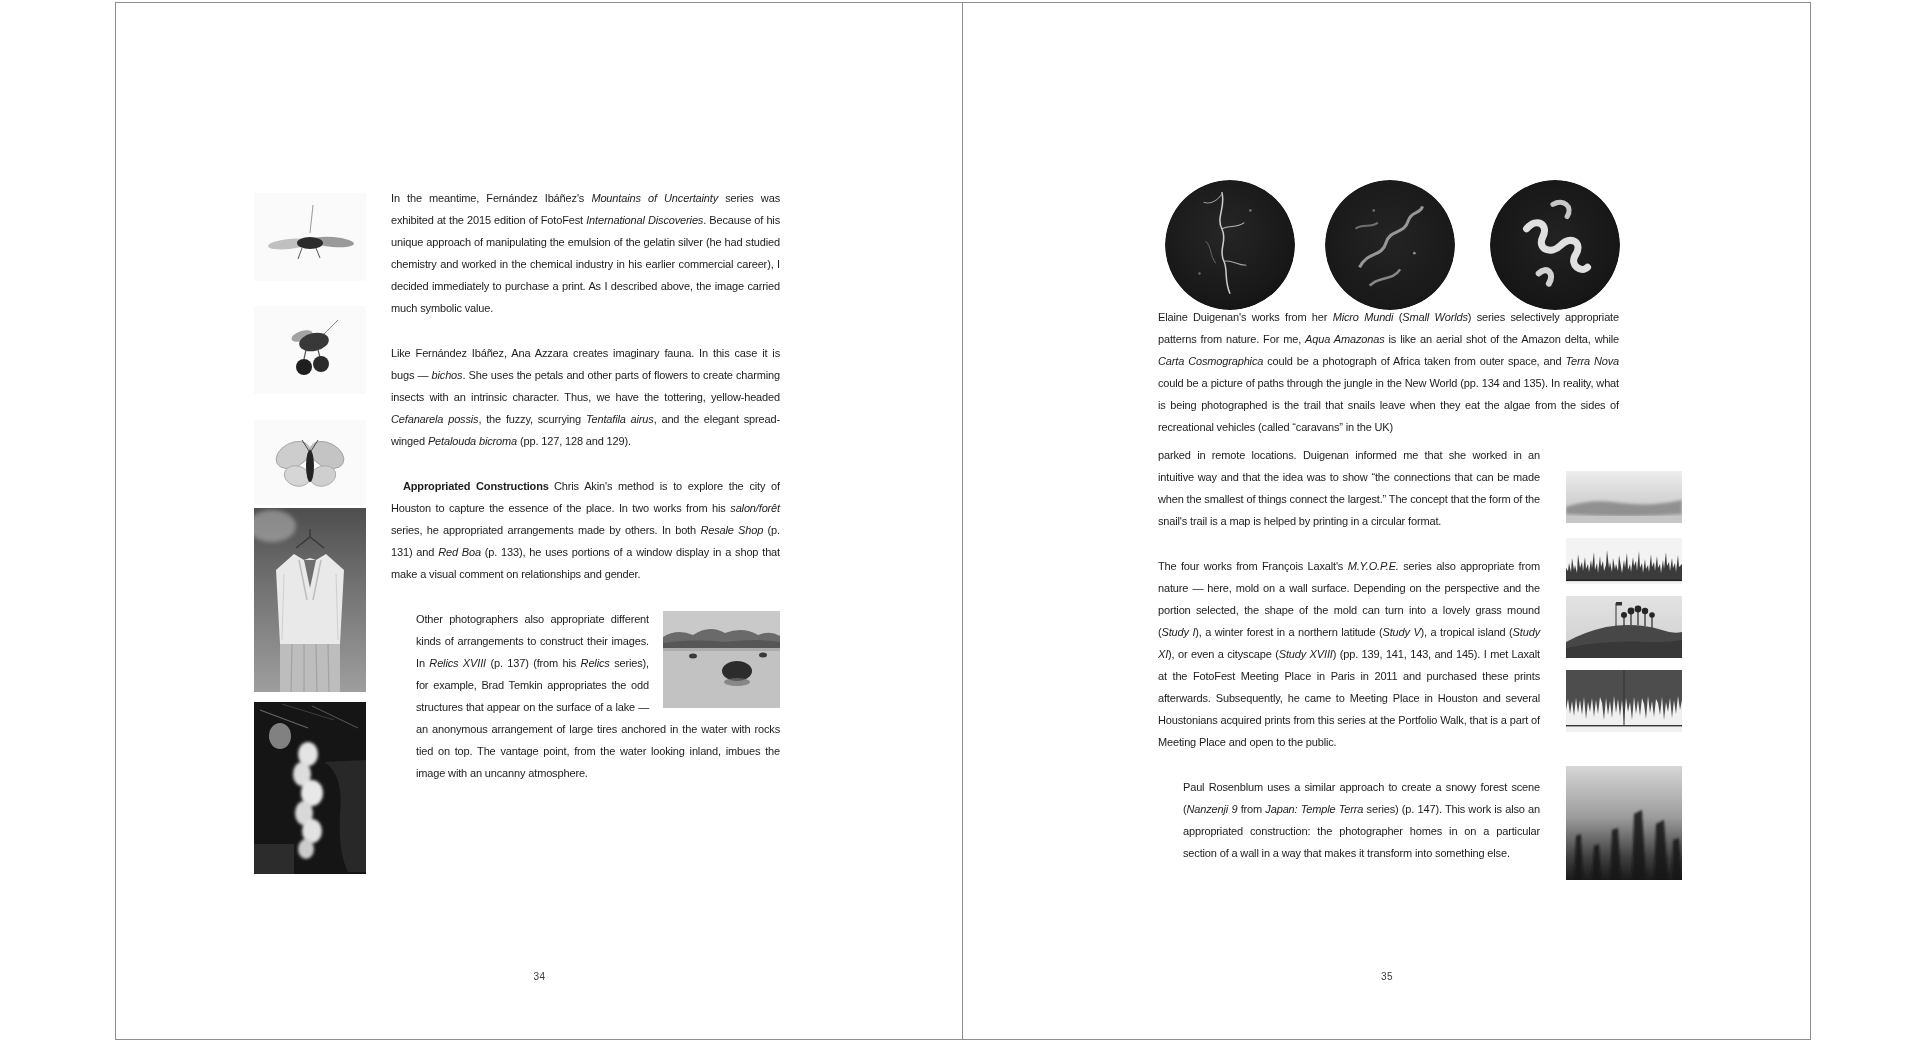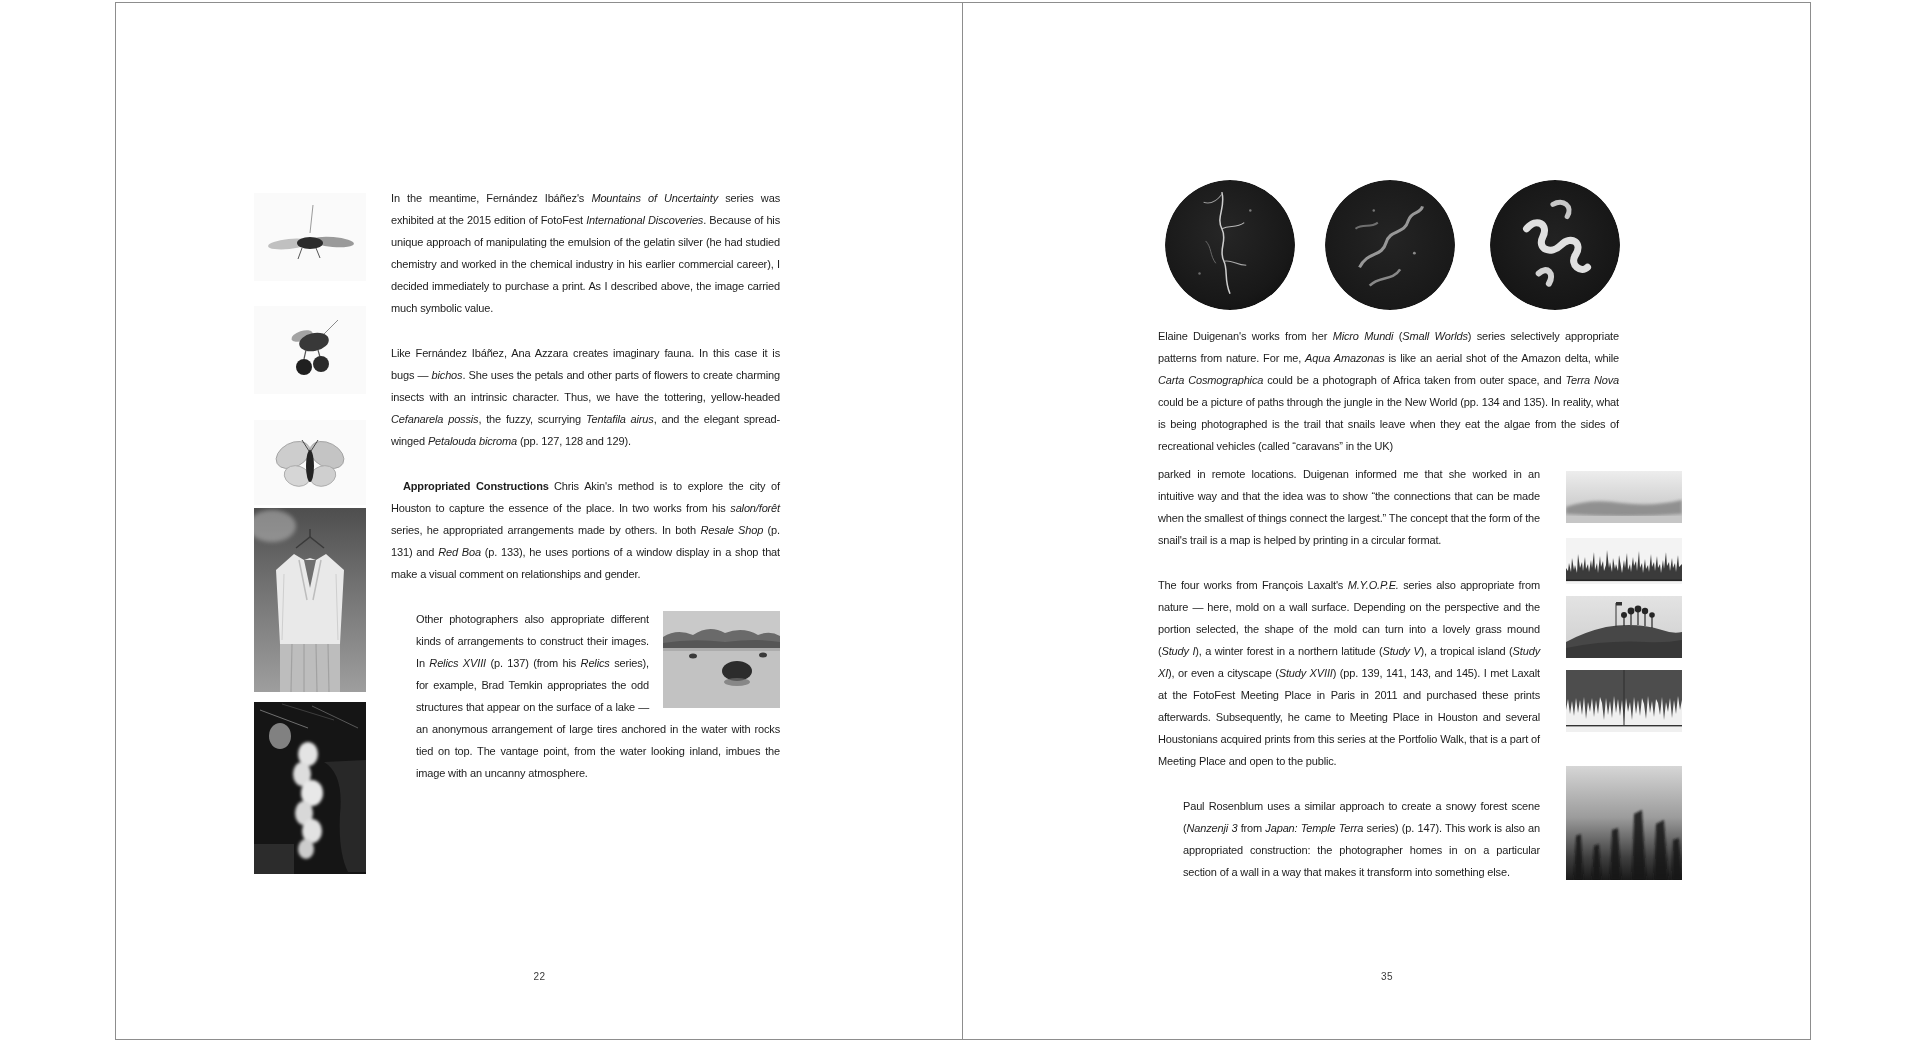--- a/index.html
+++ b/index.html
@@ -4,21 +4,21 @@
 <style>
   html,body{margin:0;padding:0;background:#ffffff;}
   .canvas{position:relative;width:1925px;height:1042px;background:#ffffff;overflow:hidden;
           font-family:"Liberation Sans","DejaVu Sans",sans-serif;color:#1c1c1c;}
   .spread{position:absolute;left:115px;top:2px;width:1694px;height:1036px;border:1px solid #8d8d8d;background:#fff;}
   .fold{position:absolute;left:846px;top:0;bottom:0;width:1px;background:#8d8d8d;}
 
   
   .textcol{position:absolute;text-align:justify;font-size:11px;line-height:22px;letter-spacing:-0.15px;}
   .left-text{left:275px;top:184px;width:389px;}
-  .right-text{left:1042px;top:322px;width:461px;}
+  .right-text{left:1042px;top:303px;width:461px;}
   .para{margin:0 0 23px 0;}
   .para.cont{margin-top:6px;}
   .para:last-child{margin-bottom:0;margin-left:25px;}
   .it{font-style:italic;}
   .bd{font-weight:bold;margin-left:12px;}
 
   
   .left-photos{position:absolute;left:138px;top:190px;width:112px;}
   .left-photos .ph{width:112px;overflow:hidden;}
   .ph svg{display:block;}
@@ -159,21 +159,21 @@
             <ellipse cx="74" cy="60" rx="15" ry="10" fill="#2c2c2c"></ellipse>
             <ellipse cx="74" cy="71" rx="13" ry="4" fill="#6e6e6e" opacity="0.7"></ellipse>
             <ellipse cx="30" cy="45" rx="4" ry="2.5" fill="#3a3a3a"></ellipse>
             <ellipse cx="100" cy="44" rx="4" ry="2.5" fill="#3a3a3a"></ellipse>
           </svg>
         </span>
         <span><span>Other photographers also appropriate different kinds of arrangements to construct their images. In </span><span class="it">Relics XVIII</span><span> (p. 137) (from his </span><span class="it">Relics</span><span> series), for example, Brad Temkin appropriates the odd structures that appear on the surface of a lake — an anonymous arrangement of large tires anchored in the water with rocks tied on top. The vantage point, from the water looking inland, imbues the image with an uncanny atmosphere.</span></span>
       </p>
     </div>
 
-    <div class="pagenum left">22</div>
+    <div class="pagenum left">34</div>
 
     <div class="circles">
       <div class="circle c1">
         <svg width="130" height="130" viewBox="0 0 128 128" xmlns="http://www.w3.org/2000/svg">
           <defs>
               <radialGradient id="cg1" cx="0.45" cy="0.4" r="0.75">
             <stop offset="0" stop-color="#262626"></stop>
                 <stop offset="0.7" stop-color="#181818"></stop>
                 <stop offset="1" stop-color="#0d0d0d"></stop>
           </radialGradient>
@@ -222,21 +222,21 @@
       </div>
     </div>
 
     <div class="textcol right-text">
       <p class="para" style="margin-bottom:0;"><span>Elaine Duigenan's works from her </span><span class="it">Micro Mundi</span><span> (</span><span class="it">Small Worlds</span><span>) series selectively appropriate patterns from nature. For me, </span><span class="it">Aqua Amazonas</span><span> is like an aerial shot of the Amazon delta, while </span><span class="it">Carta Cosmographica</span><span> could be a photograph of Africa taken from outer space, and </span><span class="it">Terra Nova</span><span> could be a picture of paths through the jungle in the New World (pp. 134 and 135). In reality, what is being photographed is the trail that snails leave when they eat the algae from the sides of recreational vehicles (called “caravans” in the UK)</span></p>
       <p class="para cont">
         <span class="col-spacer"></span>
         <span><span>parked in remote locations. Duigenan informed me that she worked in an intuitive way and that the idea was to show “the connections that can be made when the smallest of things connect the largest.” The concept that the form of the snail's trail is a map is helped by printing in a circular format.</span></span>
       </p>
       <p class="para" style="margin-top:23px;"><span>The four works from François Laxalt's </span><span class="it">M.Y.O.P.E.</span><span> series also appropriate from nature — here, mold on a wall surface. Depending on the perspective and the portion selected, the shape of the mold can turn into a lovely grass mound (</span><span class="it">Study I</span><span>), a winter forest in a northern latitude (</span><span class="it">Study V</span><span>), a tropical island (</span><span class="it">Study XI</span><span>), or even a cityscape (</span><span class="it">Study XVIII</span><span>) (pp. 139, 141, 143, and 145). I met Laxalt at the FotoFest Meeting Place in Paris in 2011 and purchased these prints afterwards. Subsequently, he came to Meeting Place in Houston and several Houstonians acquired prints from this series at the Portfolio Walk, that is a part of Meeting Place and open to the public.</span></p>
-      <p class="para"><span>Paul Rosenblum uses a similar approach to create a snowy forest scene (</span><span class="it">Nanzenji 3</span><span> from </span><span class="it">Japan: Temple Terra</span><span> series) (p. 147). This work is also an appropriated construction: the photographer homes in on a particular section of a wall in a way that makes it transform into something else.</span></p>
+      <p class="para"><span>Paul Rosenblum uses a similar approach to create a snowy forest scene (</span><span class="it">Nanzenji 9</span><span> from </span><span class="it">Japan: Temple Terra</span><span> series) (p. 147). This work is also an appropriated construction: the photographer homes in on a particular section of a wall in a way that makes it transform into something else.</span></p>
     </div>
 
     <div class="right-photos">
       <div class="ph rp1">
         <svg width="116" height="52" viewBox="0 0 116 52" xmlns="http://www.w3.org/2000/svg">
           <defs>
             <linearGradient id="hz" x1="0" y1="0" x2="0" y2="1">
               <stop offset="0" stop-color="#ededed"></stop>
                 <stop offset="0.5" stop-color="#d6d6d6"></stop>
                 <stop offset="1" stop-color="#bdbdbd"></stop>

